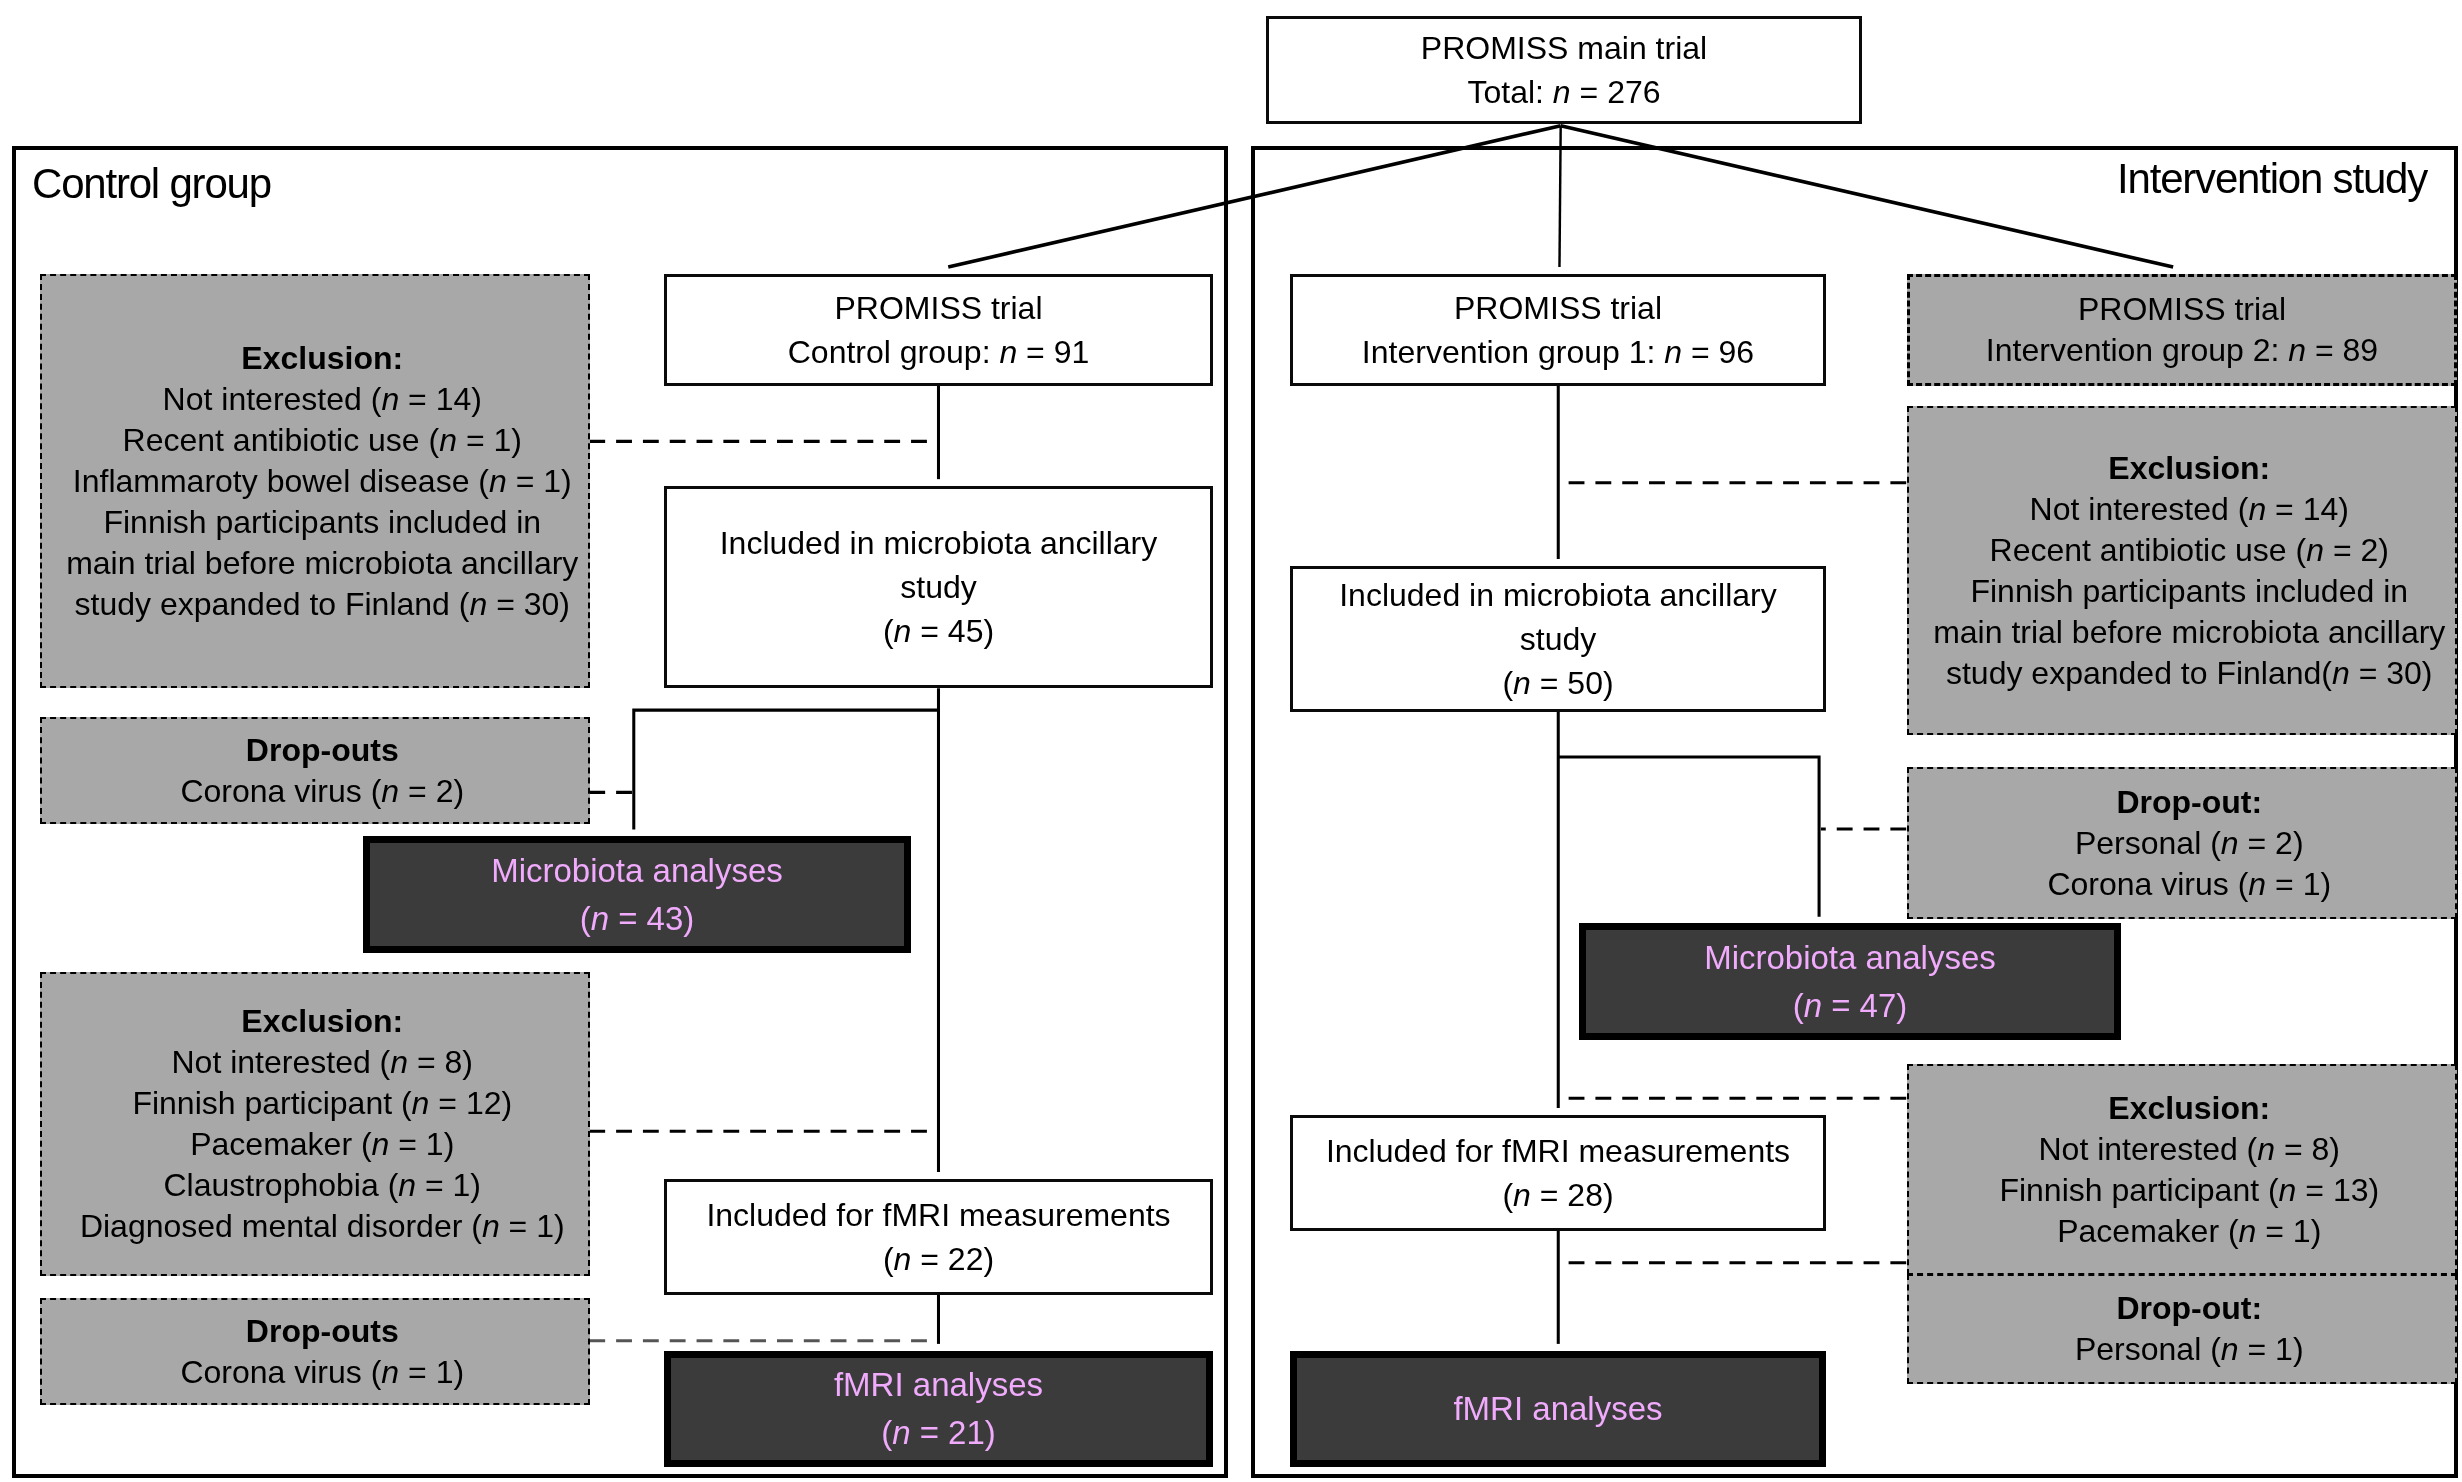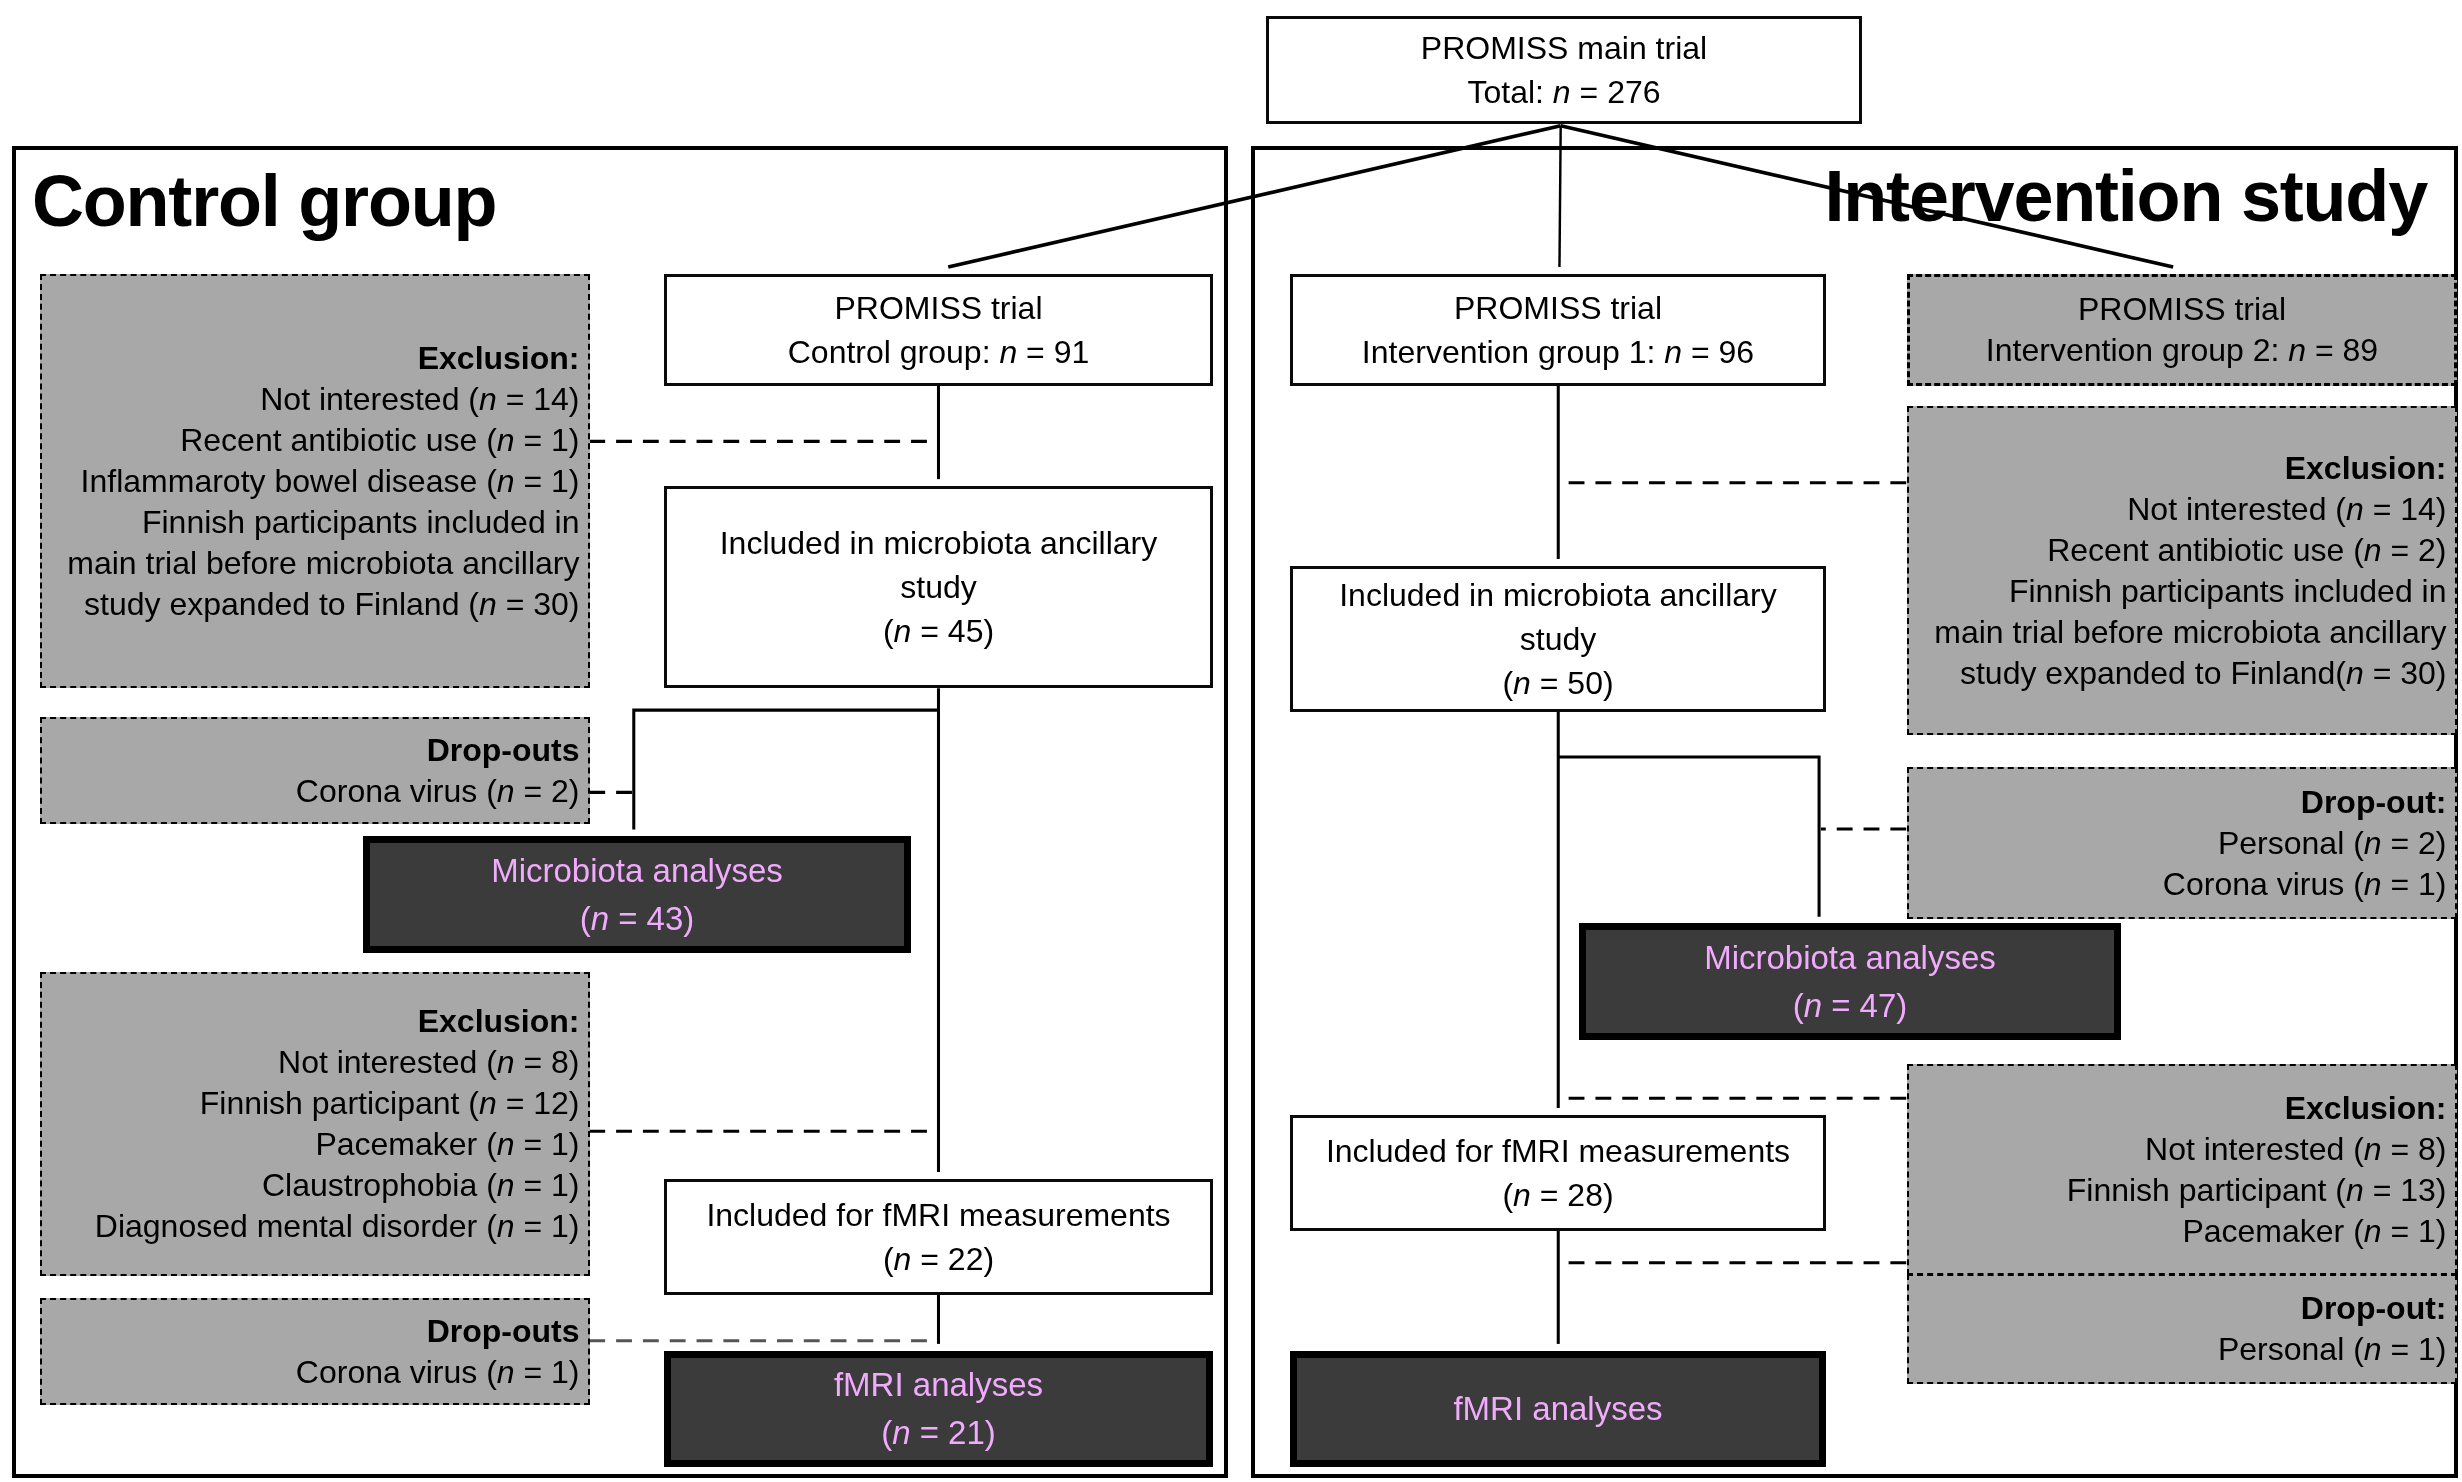--- a/index.html
+++ b/index.html
@@ -8,29 +8,29 @@
     font-family:"Liberation Sans", sans-serif; color:#000;
     overflow:hidden;
   }
   .box { position:absolute; box-sizing:border-box; display:flex; flex-direction:column; justify-content:center; }
   .process {
     background:#ffffff; border:3px solid #0a0a0a; text-align:center;
     font-size:32px; line-height:44px; padding:4.9px 12.2px;
   }
   .title-box { border-width:3px; }
   .side {
-    background:var(--gray,#a8a8a8); border:2.4px dashed #000; text-align:right;
+    background:var(--gray,#a8a8a8); border:2.4px dashed #000; text-align:center;
     font-size:32px; line-height:41px; padding:13.4px 8.5px 13.4px 23px;
   }
   .result {
     background:var(--dark,#3b3b3b); border:7.3px solid #000; color:#f0abfc; text-align:center;
     font-size:33px; line-height:48px; padding:4.9px 9.8px;
   }
   .panel { position:absolute; box-sizing:border-box; border:4.9px solid #000; background:transparent; }
-  .panel-label { position:absolute; font-size:72px; font-weight:bold; letter-spacing:-1.2px; white-space:nowrap; }
+  .panel-label { position:absolute; font-size:42px; font-weight:normal; letter-spacing:-1.2px; white-space:nowrap; }
   .line.bold { font-weight:bold; }
   .connectors { position:absolute; left:0; top:0; width:2462px; height:1483px; }
   .connectors path, .connectors line, .connectors polyline { fill:none; }
   i { font-style:italic; }
 </style>
 </head>
 <body>
 
 <div class="canvas">
 

